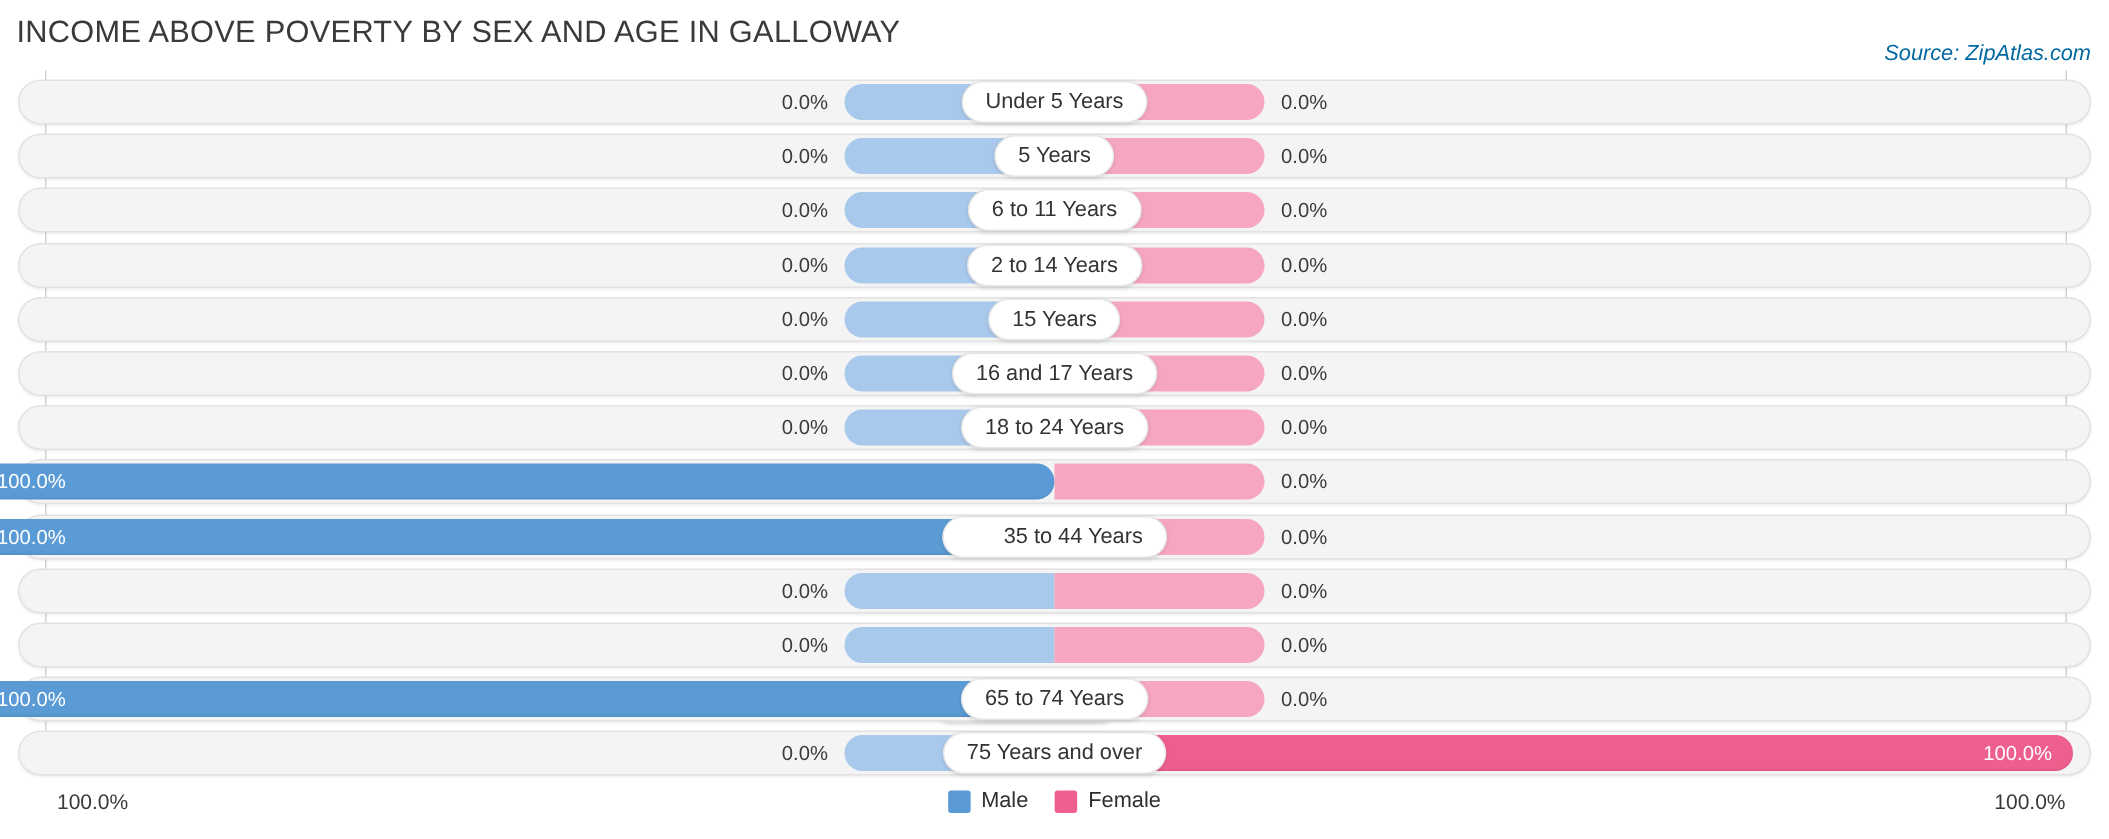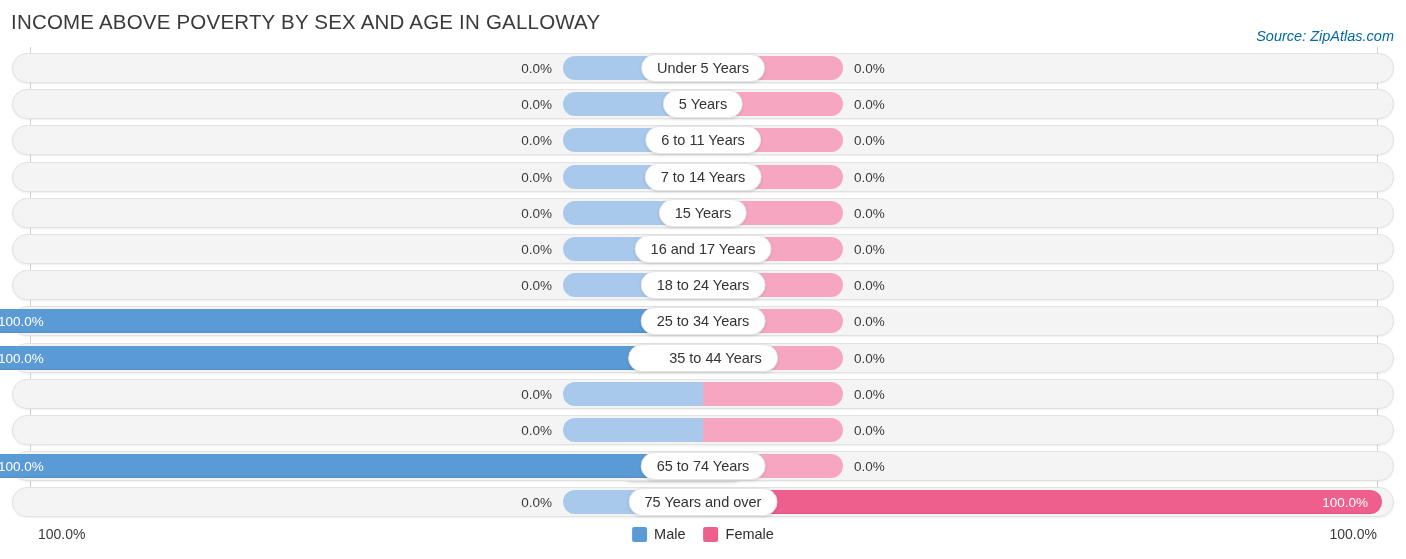--- a/index.html
+++ b/index.html
@@ -137,21 +137,21 @@
         <div class="outer-val left" style="right: 842px; top: 50%;">0.0%</div>
         <div class="outer-val right" style="left: 842px;">0.0%</div>
         <div class="pill" style="left: 691px;">6 to 11 Years</div>
       </div>
       <div class="row" style="top: 116.6px;">
         <div class="track"></div>
         <div class="bar male" style="left: 551px; width: 140px;"></div>
         <div class="bar female" style="left: 691px; width: 140px;"></div>
         <div class="outer-val left" style="right: 842px; top: 50%;">0.0%</div>
         <div class="outer-val right" style="left: 842px;">0.0%</div>
-        <div class="pill" style="left: 691px;">7 to 14 Years</div>
+        <div class="pill" style="left: 691px;">2 to 14 Years</div>
       </div>
       <div class="row" style="top: 152.8px;">
         <div class="track"></div>
         <div class="bar male" style="left: 551px; width: 140px;"></div>
         <div class="bar female" style="left: 691px; width: 140px;"></div>
         <div class="outer-val left" style="right: 842px; top: 50%;">0.0%</div>
         <div class="outer-val right" style="left: 842px;">0.0%</div>
         <div class="pill" style="left: 691px;">15 Years</div>
       </div>
       <div class="row" style="top: 189px;">
@@ -170,21 +170,20 @@
         <div class="outer-val right" style="left: 842px;">0.0%</div>
         <div class="pill" style="left: 691px;">18 to 24 Years</div>
       </div>
       <div class="row" style="top: 261.4px;">
         <div class="track"></div>
         <div class="bar male full" style="left: -28px; width: 719px;">
           <span class="bar-inner-val left">100.0%</span>
         </div>
         <div class="bar female" style="left: 691px; width: 140px;"></div>
         <div class="outer-val right" style="left: 842px;">0.0%</div>
-        <div class="pill" style="left: 691px;">25 to 34 Years</div>
       </div>
       <div class="row" style="top: 297.6px;">
         <div class="track"></div>
         <div class="bar male full" style="left: -28px; width: 719px;">
           <span class="bar-inner-val left">100.0%</span>
         </div>
         <div class="bar female" style="left: 691px; width: 140px;"></div>
         <div class="outer-val right" style="left: 842px;">0.0%</div>
         <div class="pill" style="left: 691px; padding-left: 40px;">35 to 44 Years</div>
       </div>

